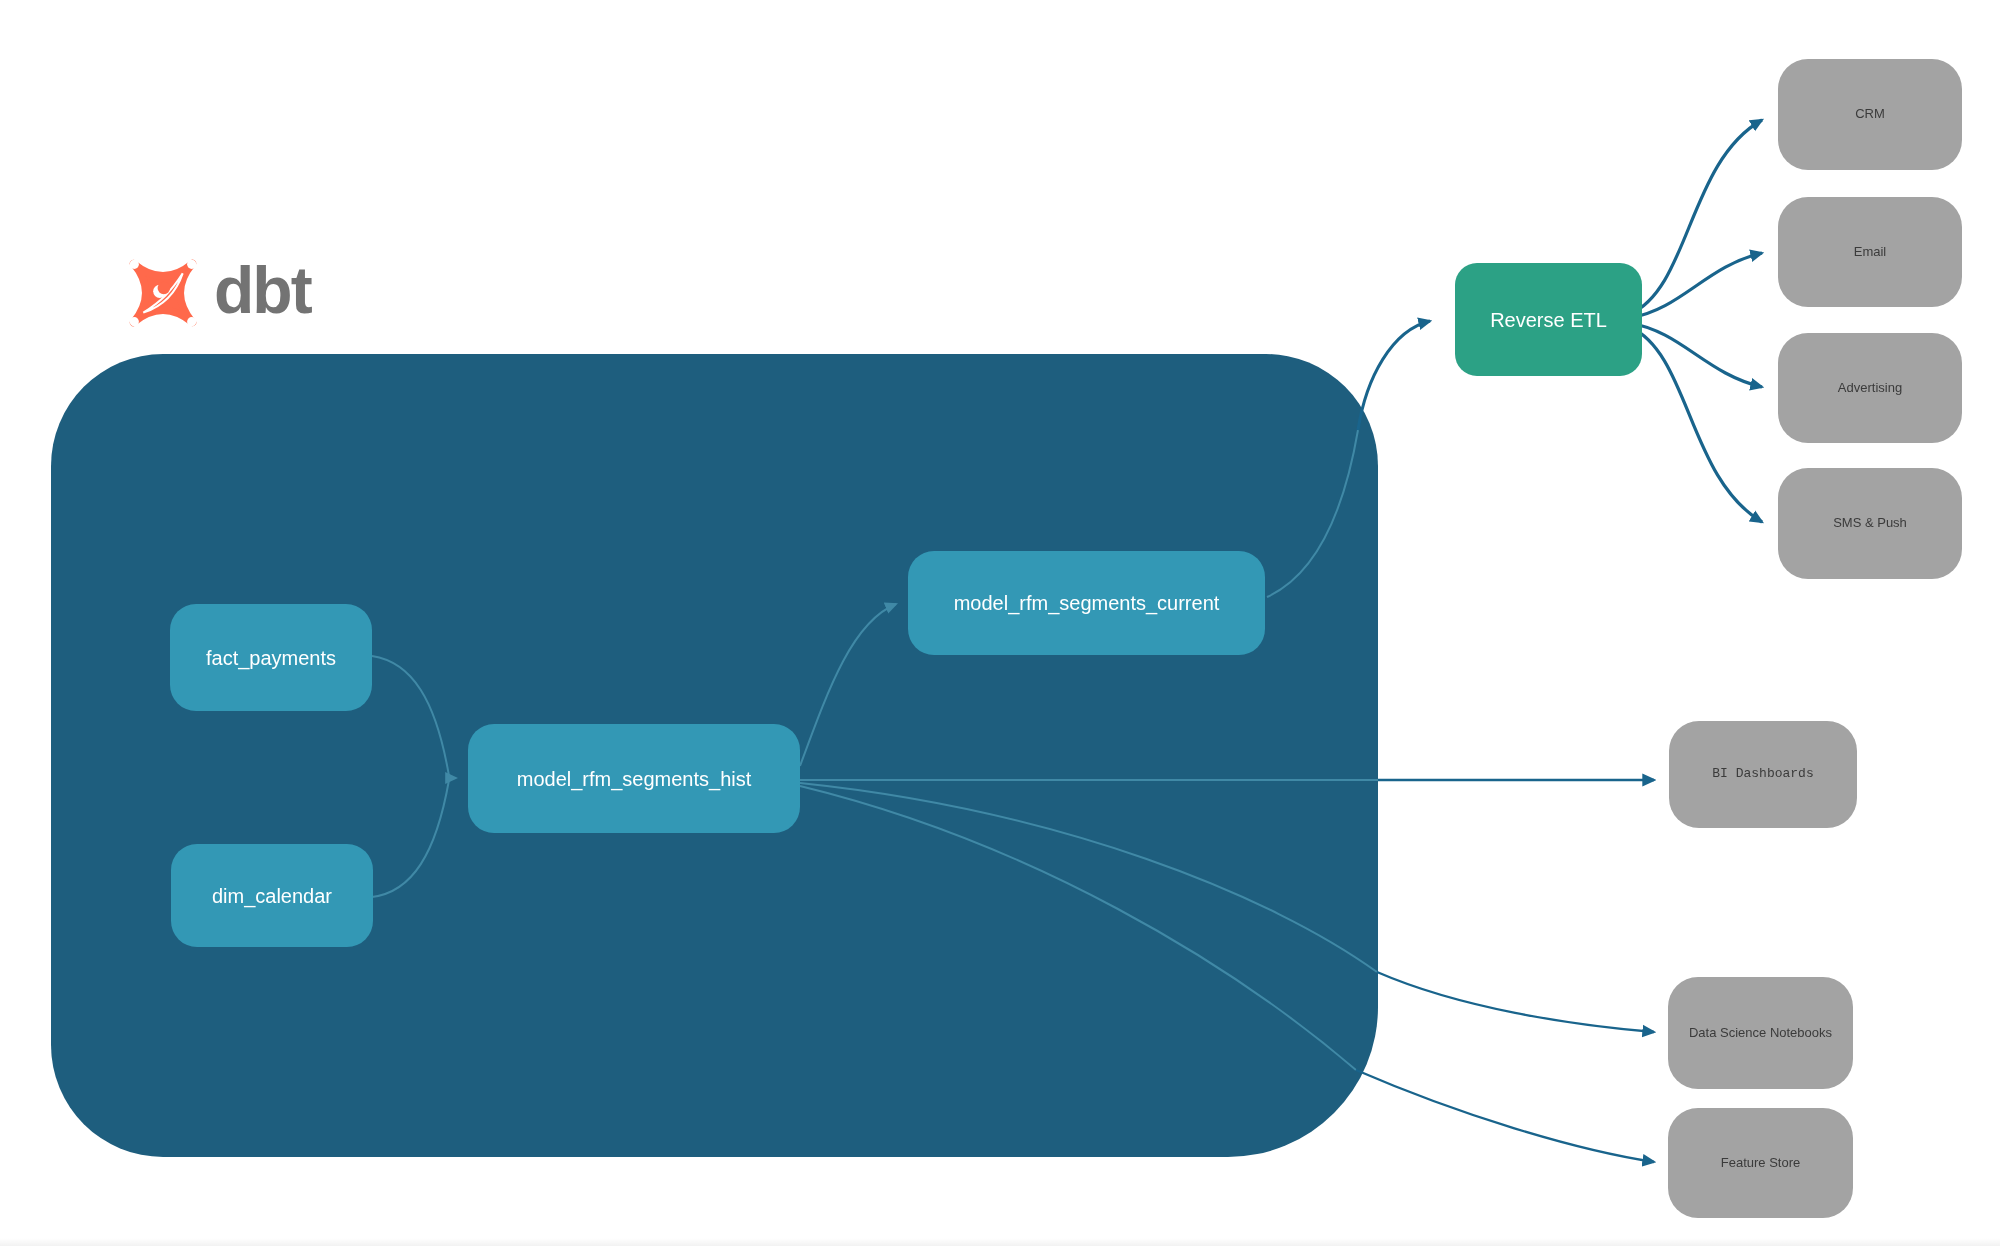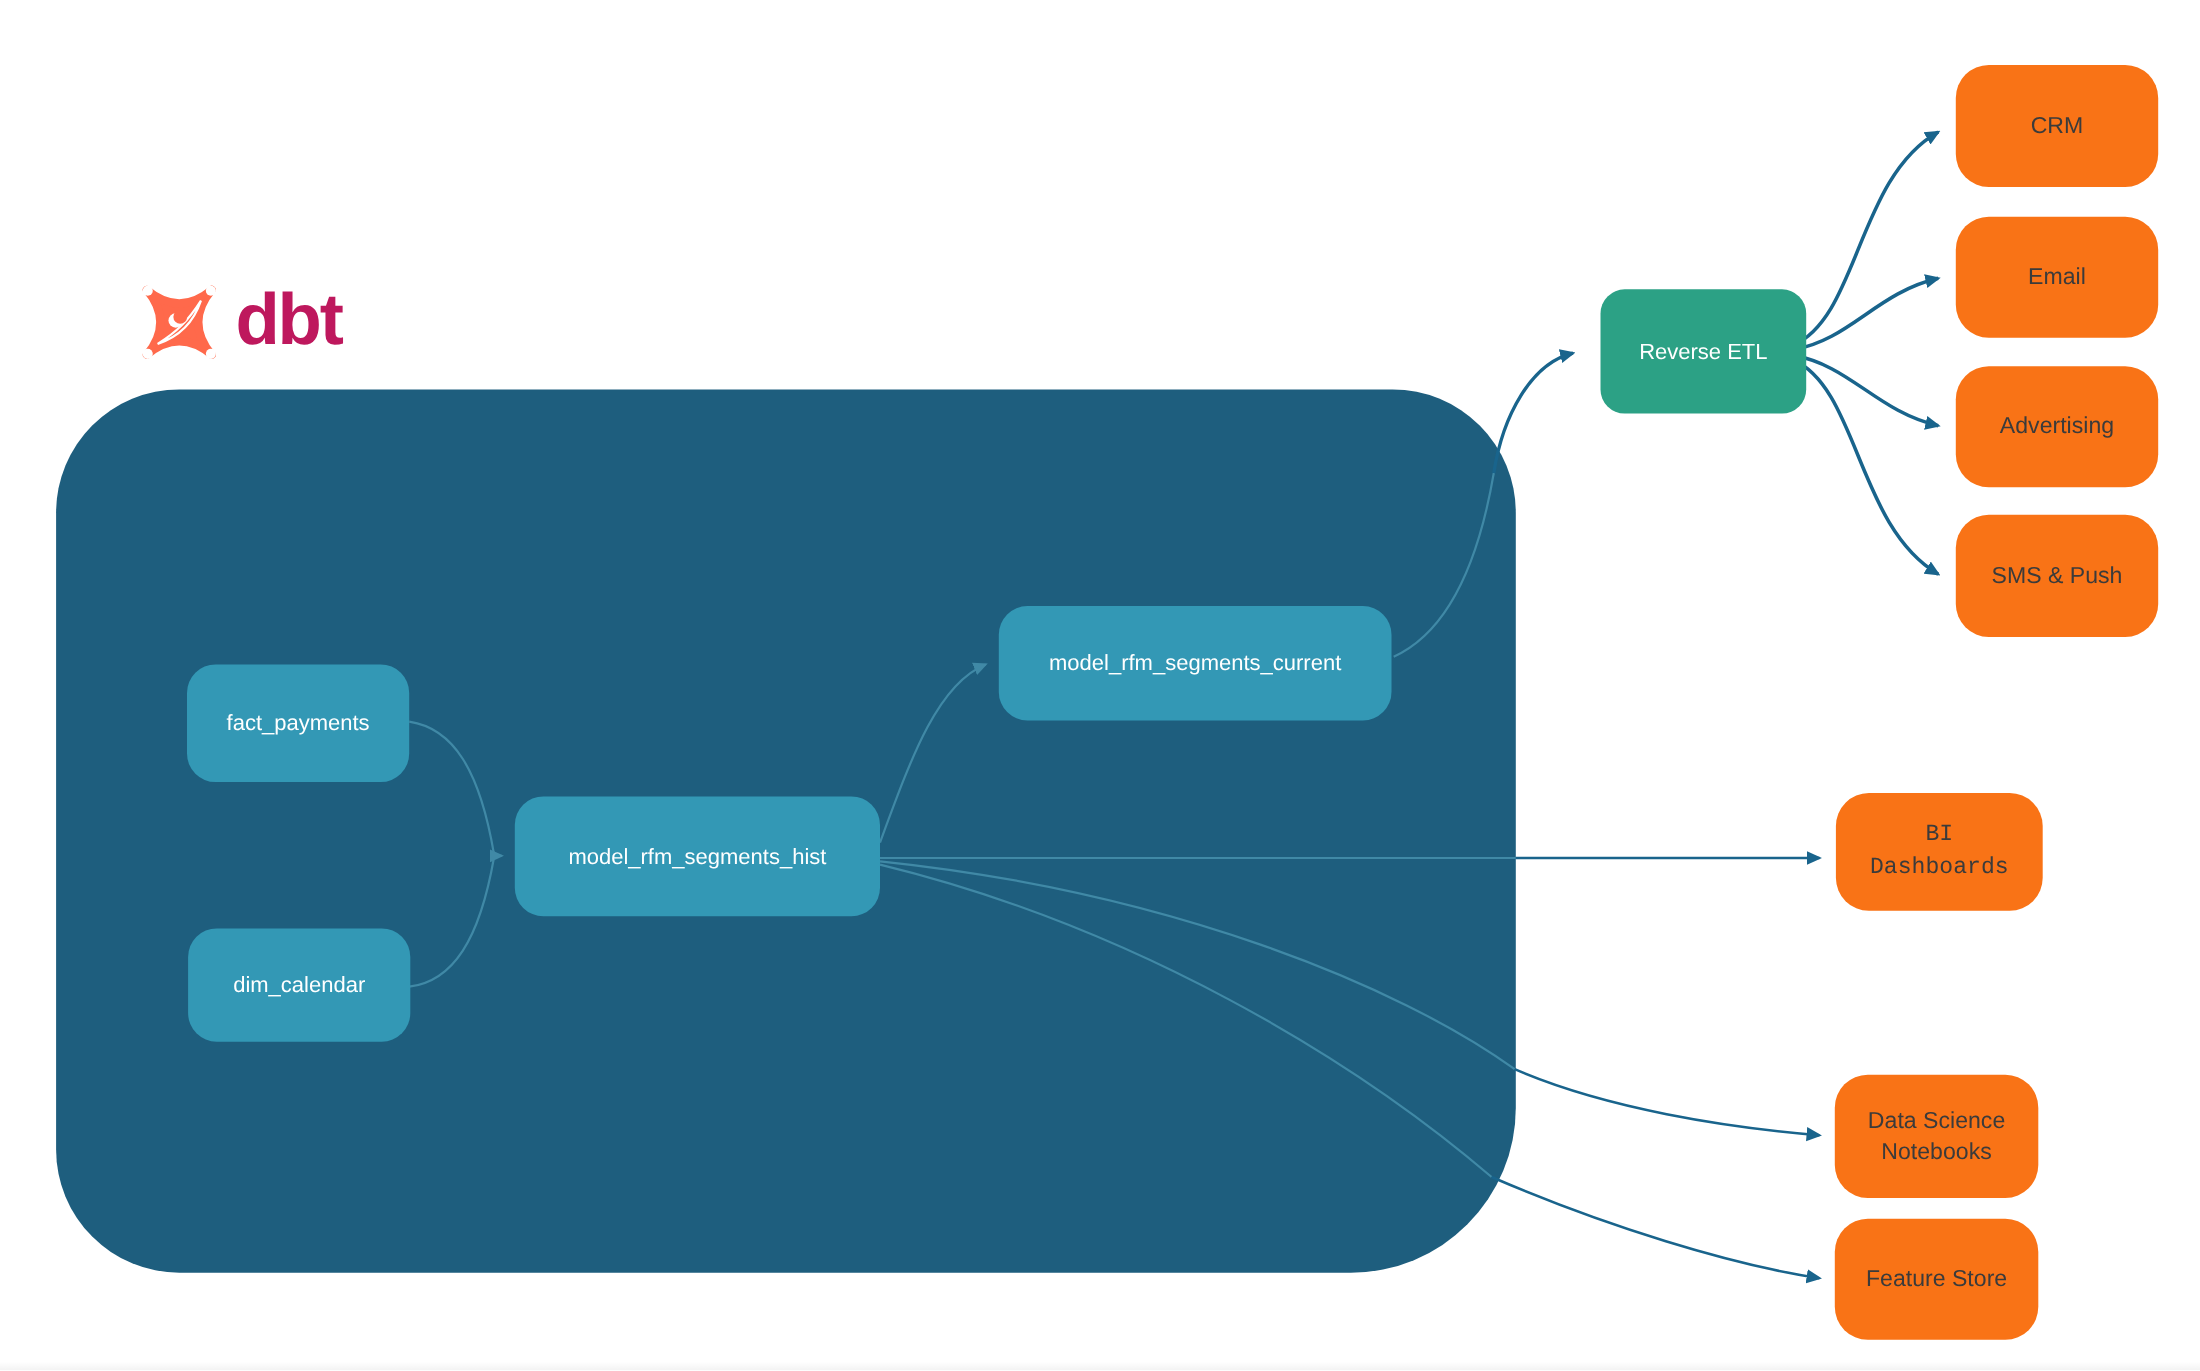--- a/index.html
+++ b/index.html
@@ -3,35 +3,35 @@
 <meta charset="utf-8">
 <style>
   html,body{margin:0;padding:0;background:#ffffff;}
   *{box-sizing:border-box;}
   body{font-family:"Liberation Sans","DejaVu Sans",sans-serif;}
   .canvas{position:relative;width:2000px;height:1246px;background:#ffffff;overflow:hidden;}
 
   
   .logo{position:absolute;left:122px;top:252px;display:flex;align-items:center;gap:10px;z-index:20;}
   .logo-icon{width:82px;height:82px;display:block;}
-  .logo-text{font-size:66px;font-weight:800;color:#be185d;letter-spacing:-2px;line-height:1;padding-bottom:6px;}
+  .logo-text{font-size:66px;font-weight:800;color:#737373;letter-spacing:-2px;line-height:1;padding-bottom:6px;}
 
   
   .warehouse{position:absolute;left:51px;top:354px;width:1327px;height:803px;
     background:#1E5E7E;border-radius:112px 112px 150px 112px;z-index:1;}
 
   
   .edges{position:absolute;left:0;top:0;width:2000px;height:1246px;z-index:5;pointer-events:none;}
 
   
   .node{position:absolute;display:flex;align-items:center;justify-content:center;
     text-align:center;z-index:10;line-height:1.4;}
   .node-model{background:#3398B5;color:#ffffff;border-radius:26px;font-size:20px;}
   .node-green{background:#2CA185;color:#ffffff;border-radius:22px;font-size:20px;margin-left:14px;}
-  .node-dest{background:#f97316;color:#3B3B3B;border-radius:30px;font-size:21px;padding:8px 14px;}
+  .node-dest{background:#a3a3a3;color:#3B3B3B;border-radius:30px;font-size:13px;padding:8px 14px;}
 
   
   .n-fact{left:170px;top:604px;width:202px;height:107px;}
   .n-dim{left:171px;top:844px;width:202px;height:103px;}
   .n-hist{left:468px;top:724px;width:332px;height:109px;}
   .n-current{left:908px;top:551px;width:357px;height:104px;}
   .n-retl{left:1441px;top:263px;width:187px;height:113px;}
   .n-crm{left:1778px;top:59px;width:184px;height:111px;}
   .n-email{left:1778px;top:197px;width:184px;height:110px;}
   .n-adv{left:1778px;top:333px;width:184px;height:110px;}

